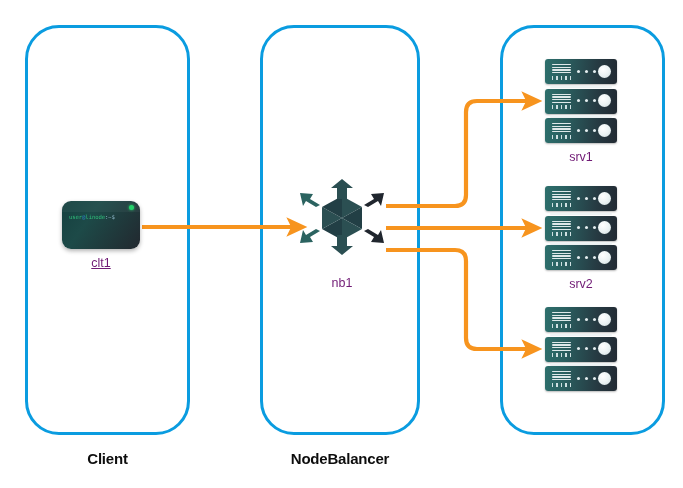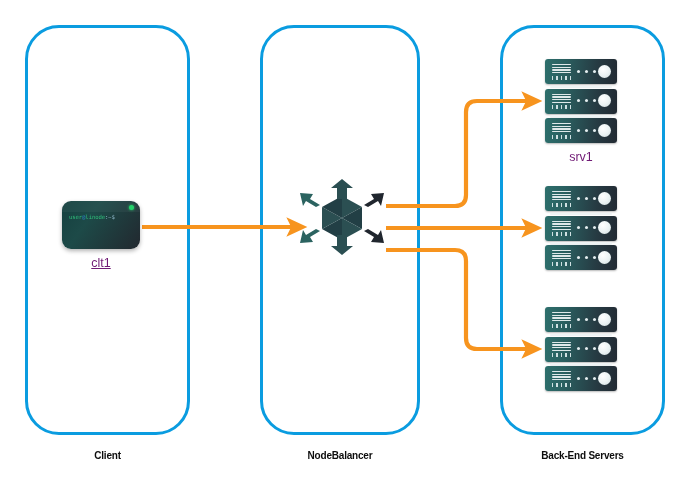--- a/index.html
+++ b/index.html
@@ -16,21 +16,21 @@
   .group-box{
     position:absolute;
     border:3px solid #0a9ce0;
     border-radius:34px;
     box-sizing:border-box;
     background:transparent;
   }
   .group-label{
     position:absolute;
     text-align:center;
-    font-size:10px;
+    font-size:15px;
     font-weight:bold;
     color:#0d0d0d;
     letter-spacing:-0.2px;
     white-space:nowrap;
   }
 
   
   .node-label{
     position:absolute;
     text-align:center;
@@ -111,21 +111,20 @@
 <body>
 
 <div id="stage">
 
   <div class="group-box" style="left:25px;top:25px;width:165px;height:410px;"></div>
   <div class="group-box" style="left:260px;top:25px;width:160px;height:410px;"></div>
   <div class="group-box" style="left:500px;top:25px;width:165px;height:410px;"></div>
 
   <div class="group-label" style="left:25px;top:450px;width:165px;">Client</div>
   <div class="group-label" style="left:260px;top:450px;width:160px;">NodeBalancer</div>
-  <div class="group-label" style="left:500px;top:450px;width:165px;">Back-End Servers</div>
 
   <svg class="overlay" viewBox="0 0 683 488" xmlns="http://www.w3.org/2000/svg">
     <defs>
       <marker id="arrowhead" markerWidth="5.2" markerHeight="5.2" refX="2.3" refY="2.6" orient="auto" markerUnits="strokeWidth">
         <path d="M0,0.25 L5.0,2.6 L0,4.95 L1.15,2.6 Z" fill="#f7941e"></path>
       </marker>
     </defs>
 
     <path d="M142,227 L296,227" fill="none" stroke="#f7941e" stroke-width="4.2" stroke-linecap="butt" marker-end="url(#arrowhead)"></path>
 
@@ -164,20 +163,21 @@
 
       <path d="M24,29 L14,23 L17,18 L4,17 L7,30 L10,25 L20,31 Z" fill="#2b6360"></path>
 
       <path d="M24,55 L14,61 L17,66 L4,67 L7,54 L10,59 L20,53 Z" fill="#2b6360"></path>
 
       <path d="M68,29 L78,23 L75,18 L88,17 L85,30 L82,25 L72,31 Z" fill="#20262e"></path>
 
       <path d="M68,55 L78,61 L75,66 L88,67 L85,54 L82,59 L72,53 Z" fill="#20262e"></path>
     </g>
   </svg>
+  <div class="node-label" style="left:292px;top:276px;width:100px;">nb1</div>
 
   <div class="rack" style="left:545px;top:59px;">
     <div class="unit u1">
       <div class="vents">
           <i></i>
           <i></i>
           <i></i>
           <i></i>
         </div>
       <div class="ticks">
@@ -301,20 +301,21 @@
           <i></i>
         </div>
       <div class="leds">
           <i></i>
           <i></i>
           <i></i>
         </div>
       <div class="knob"></div>
     </div>
   </div>
+  <div class="node-label" style="left:531px;top:277px;width:100px;">srv2</div>
 
   <div class="rack" style="left:545px;top:307px;">
     <div class="unit u1">
       <div class="vents">
           <i></i>
           <i></i>
           <i></i>
           <i></i>
         </div>
       <div class="ticks">

